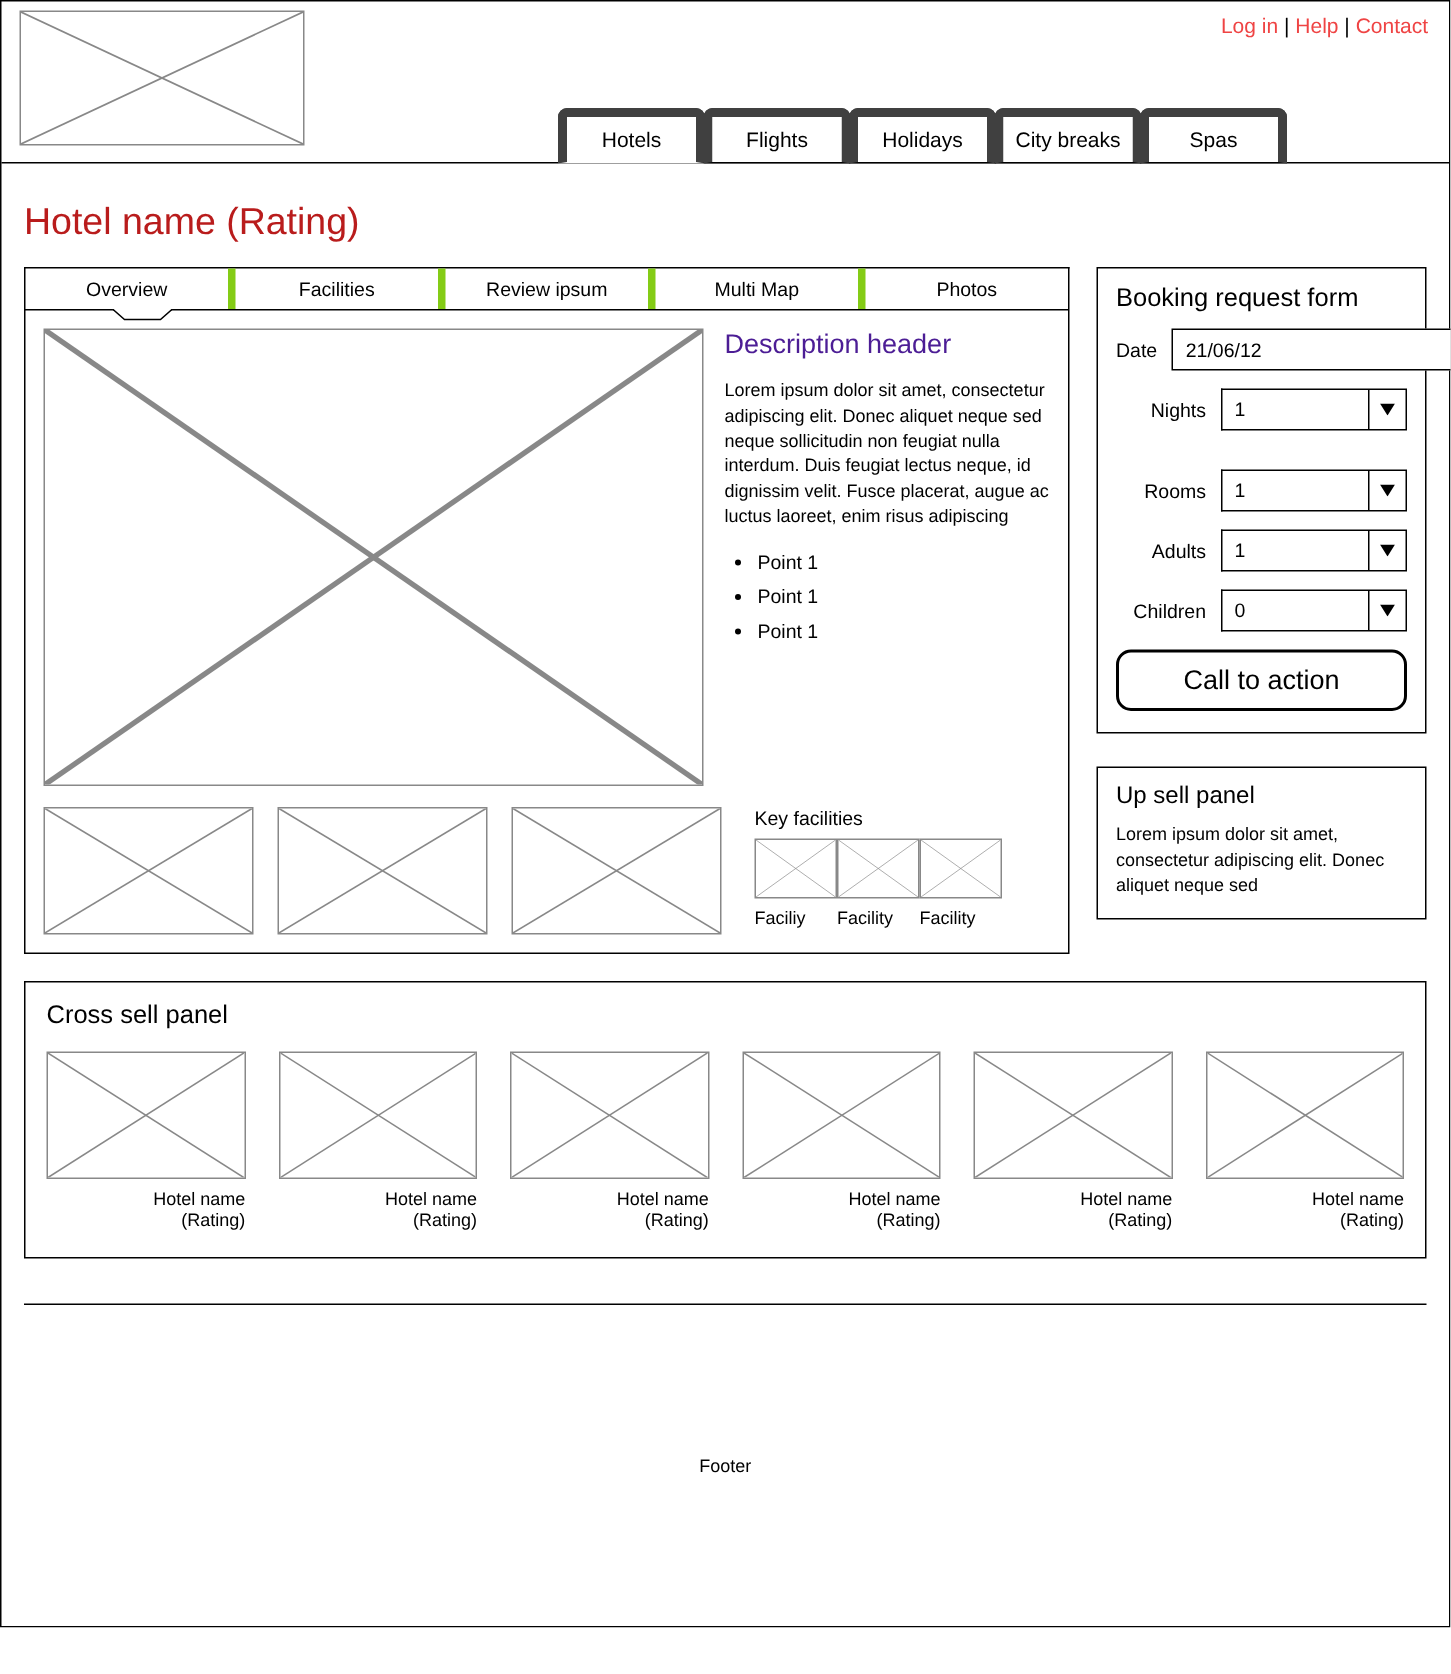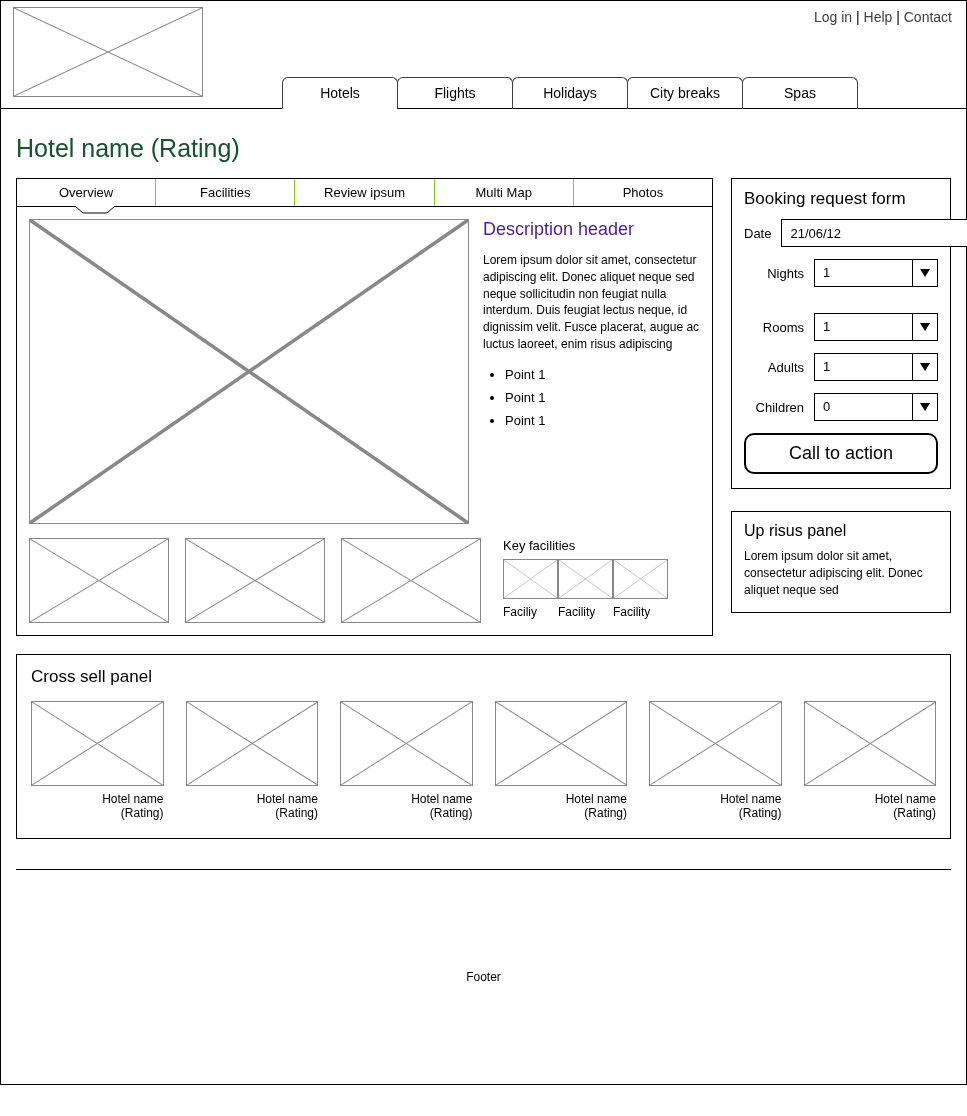--- a/index.html
+++ b/index.html
@@ -3,31 +3,31 @@
 <meta charset="utf-8">
 <style>
 * { box-sizing: border-box; margin: 0; padding: 0; }
 body { font-family: Arial, Helvetica, sans-serif; font-size: 13px; color: #000; background: #fff; }
 .page { width: 967px; margin: 0 auto; border: 1px solid #000; }
 .header { position: relative; height: 108px; border-bottom: 1px solid #000; }
 .logo { position: absolute; top: 6px; left: 12px; width: 190px; height: 90px; }
 .xbox { border: 1px solid #888; position: relative; }
 .xbox svg { position: absolute; top:0; left:0; width:100%; height:100%; }
 .top-links { position: absolute; top: 8px; right: 14px; font-size: 14px; }
-.top-links a { color: #404040; text-decoration: none; cursor: pointer; }
+.top-links a { color: #ef4444; text-decoration: none; cursor: pointer; }
 .main-nav { position: absolute; bottom: -1px; right: 108px; display: flex; }
-.main-nav-tab { border: 1px solid #404040; border-bottom: 1px solid #000; border-top-left-radius: 6px; border-top-right-radius: 6px; padding: 7px 0; width: 116px; text-align: center; font-size: 14px; margin-left: -1px; background: #fff; cursor: pointer; }
+.main-nav-tab { border: 6px solid #404040; border-bottom: 1px solid #000; border-top-left-radius: 6px; border-top-right-radius: 6px; padding: 7px 0; width: 98px; text-align: center; font-size: 14px; margin-left: -1px; background: #fff; cursor: pointer; }
 .main-nav-tab.active { border-bottom: 1px solid #fff; }
 .content { padding: 15px 15px 0 15px; }
-.page-title { font-size: 25px; color: #14532d; font-weight: normal; margin: 10px 0 15px 0; }
+.page-title { font-size: 25px; color: #b91c1c; font-weight: normal; margin: 10px 0 15px 0; }
 .cols { display: flex; gap: 18px; }
 .left-col { flex: 1; }
 .right-col { width: 220px; }
 .detail-tabs { display: flex; border: 1px solid #000; border-bottom: none; }
-.detail-tab { flex: 1; text-align: center; padding: 6px 0; font-size: 13px; border-right: 1px solid #84cc16; cursor: pointer; }
+.detail-tab { flex: 1; text-align: center; padding: 6px 0; font-size: 13px; border-right: 5px solid #84cc16; cursor: pointer; }
 .detail-tab:last-child { border-right: none; }
 .detail-body { border: 1px solid #000; padding: 12px; position: relative; }
 .tab-notch { position: absolute; top: -1px; left: 58px; width: 40px; height: 8px; }
 .tab-notch svg { width: 100%; height: 100%; display: block; }
 .overview-row { display: flex; gap: 14px; }
 .main-image { width: 440px; height: 305px; }
 .desc { flex: 1; }
 .desc h3 { font-size: 18px; color: #4c1d95; font-weight: normal; margin-bottom: 12px; }
 .desc p { font-size: 12px; line-height: 1.4; margin-bottom: 14px; }
 .desc ul { padding-left: 22px; font-size: 13px; }
@@ -223,21 +223,21 @@
                   <svg viewBox="0 0 10 8">
                     <polygon points="0,0 10,0 5,8" fill="#000"></polygon>
                   </svg>
                 </div>
             </div>
           </div>
           <div class="cta">Call to action</div>
         </div>
 
         <div class="upsell">
-          <h3>Up risus panel</h3>
+          <h3>Up sell panel</h3>
           <p>Lorem ipsum dolor sit amet, consectetur adipiscing elit. Donec aliquet neque sed</p>
         </div>
       </div>
     </div>
 
     <div class="cross-sell">
       <h3>Cross sell panel</h3>
       <div class="cs-row">
         <div class="cs-item">
           <div class="cs-img xbox">

